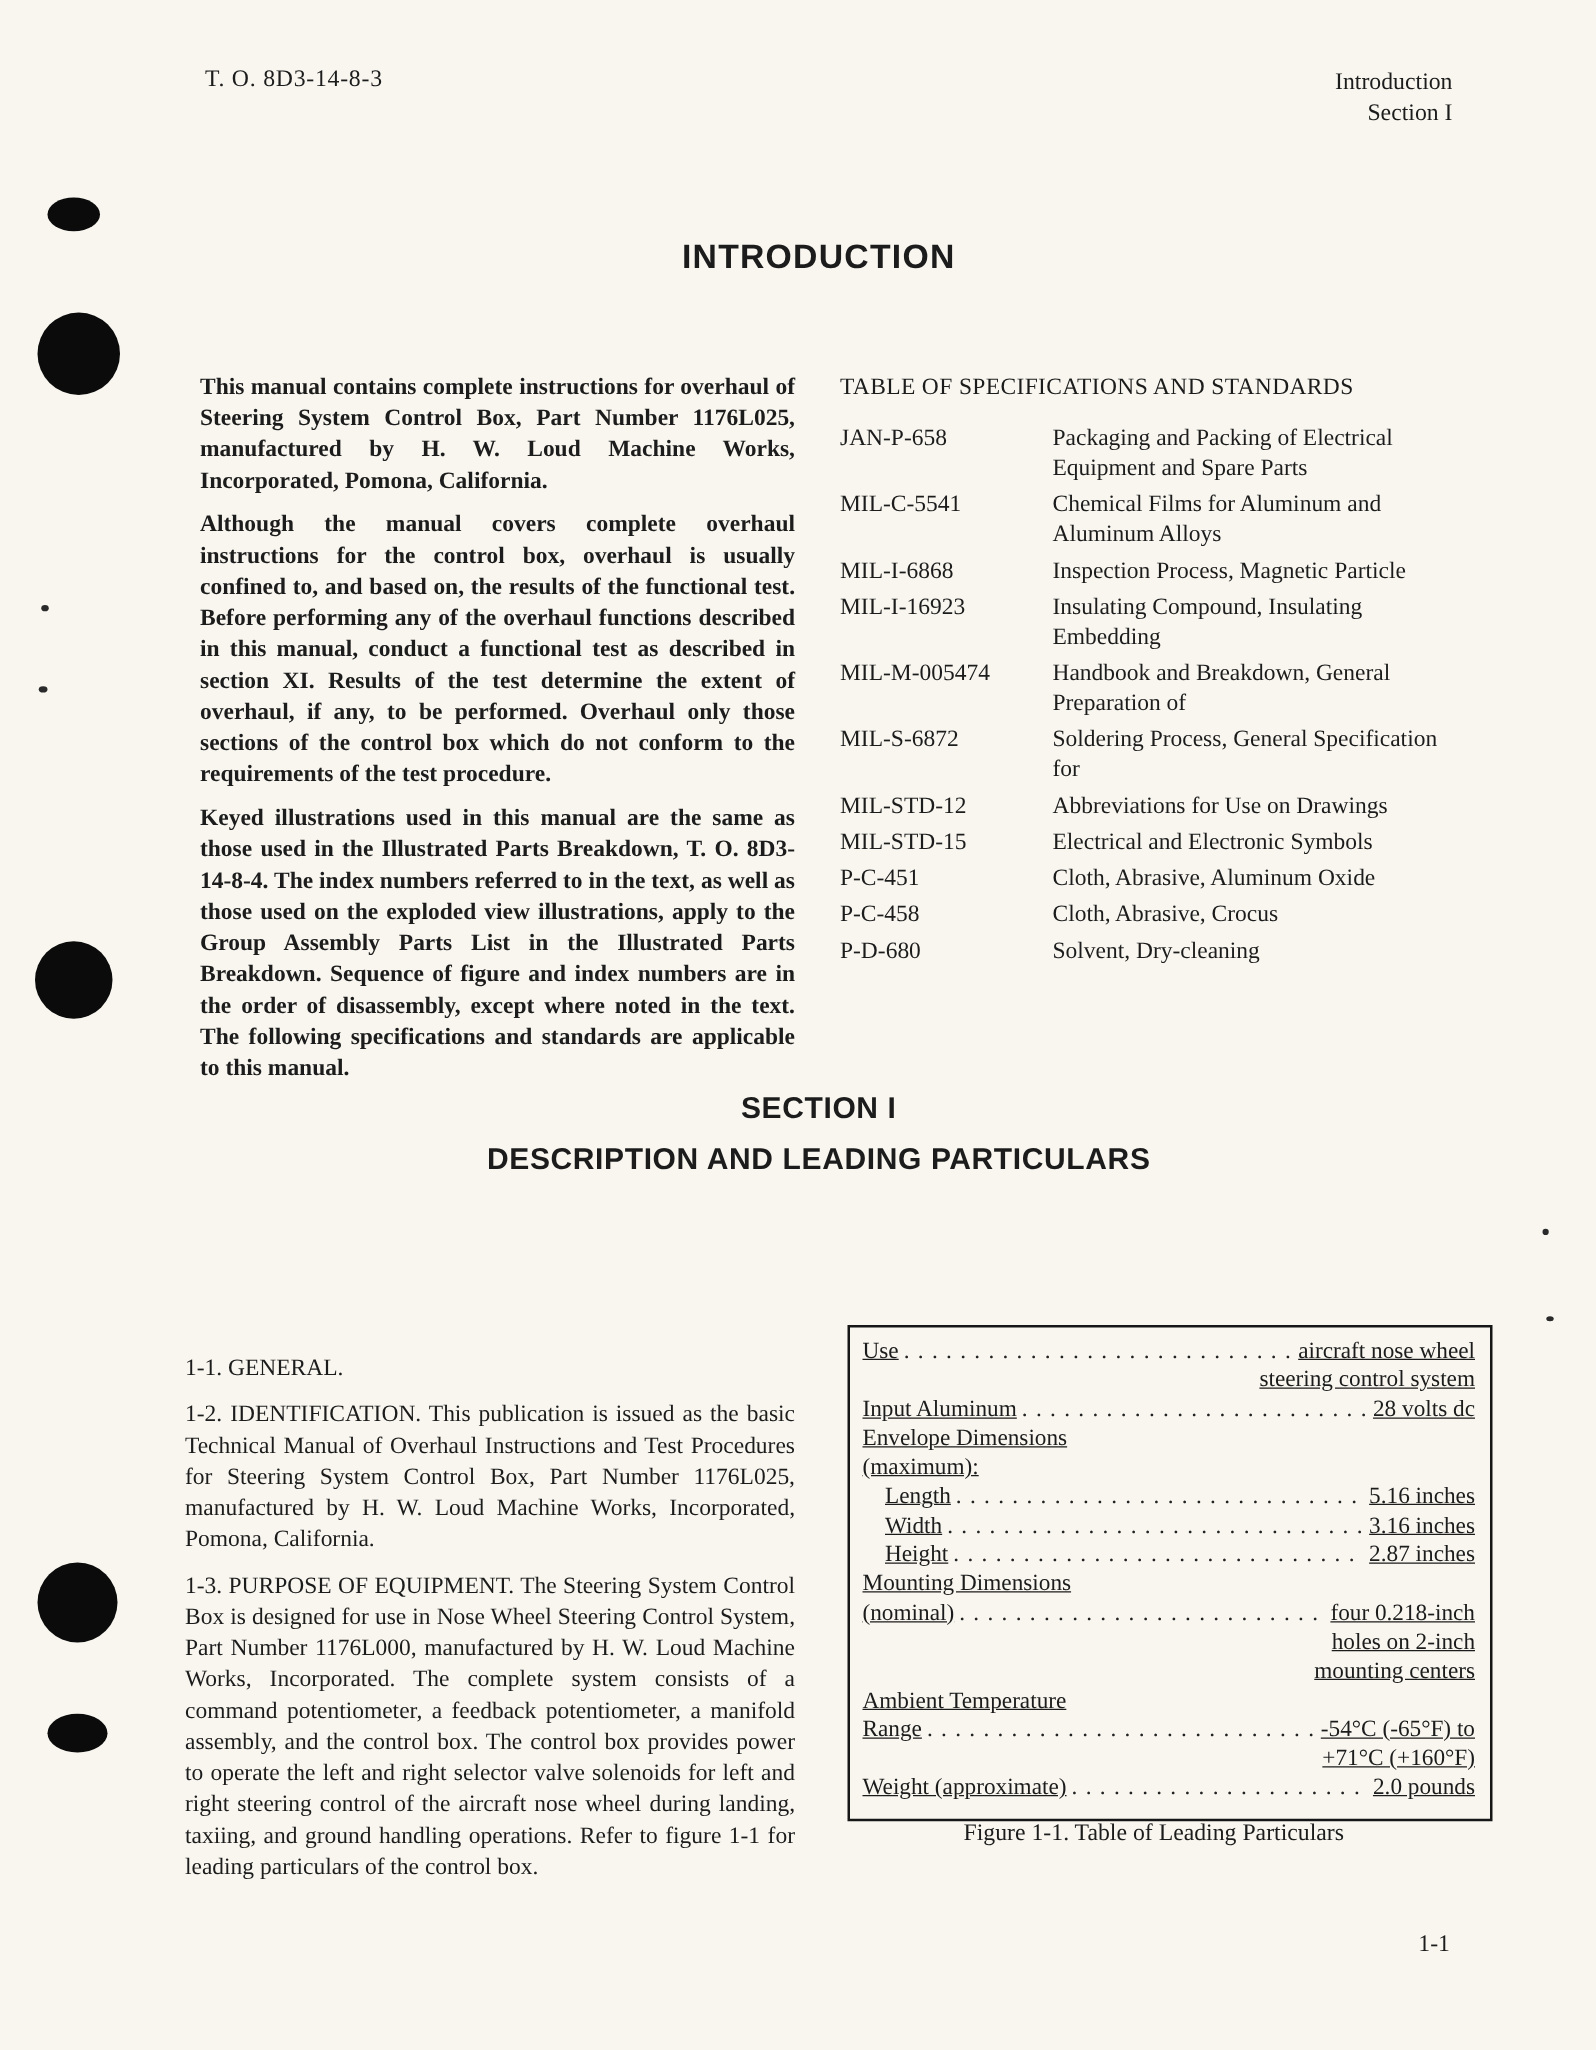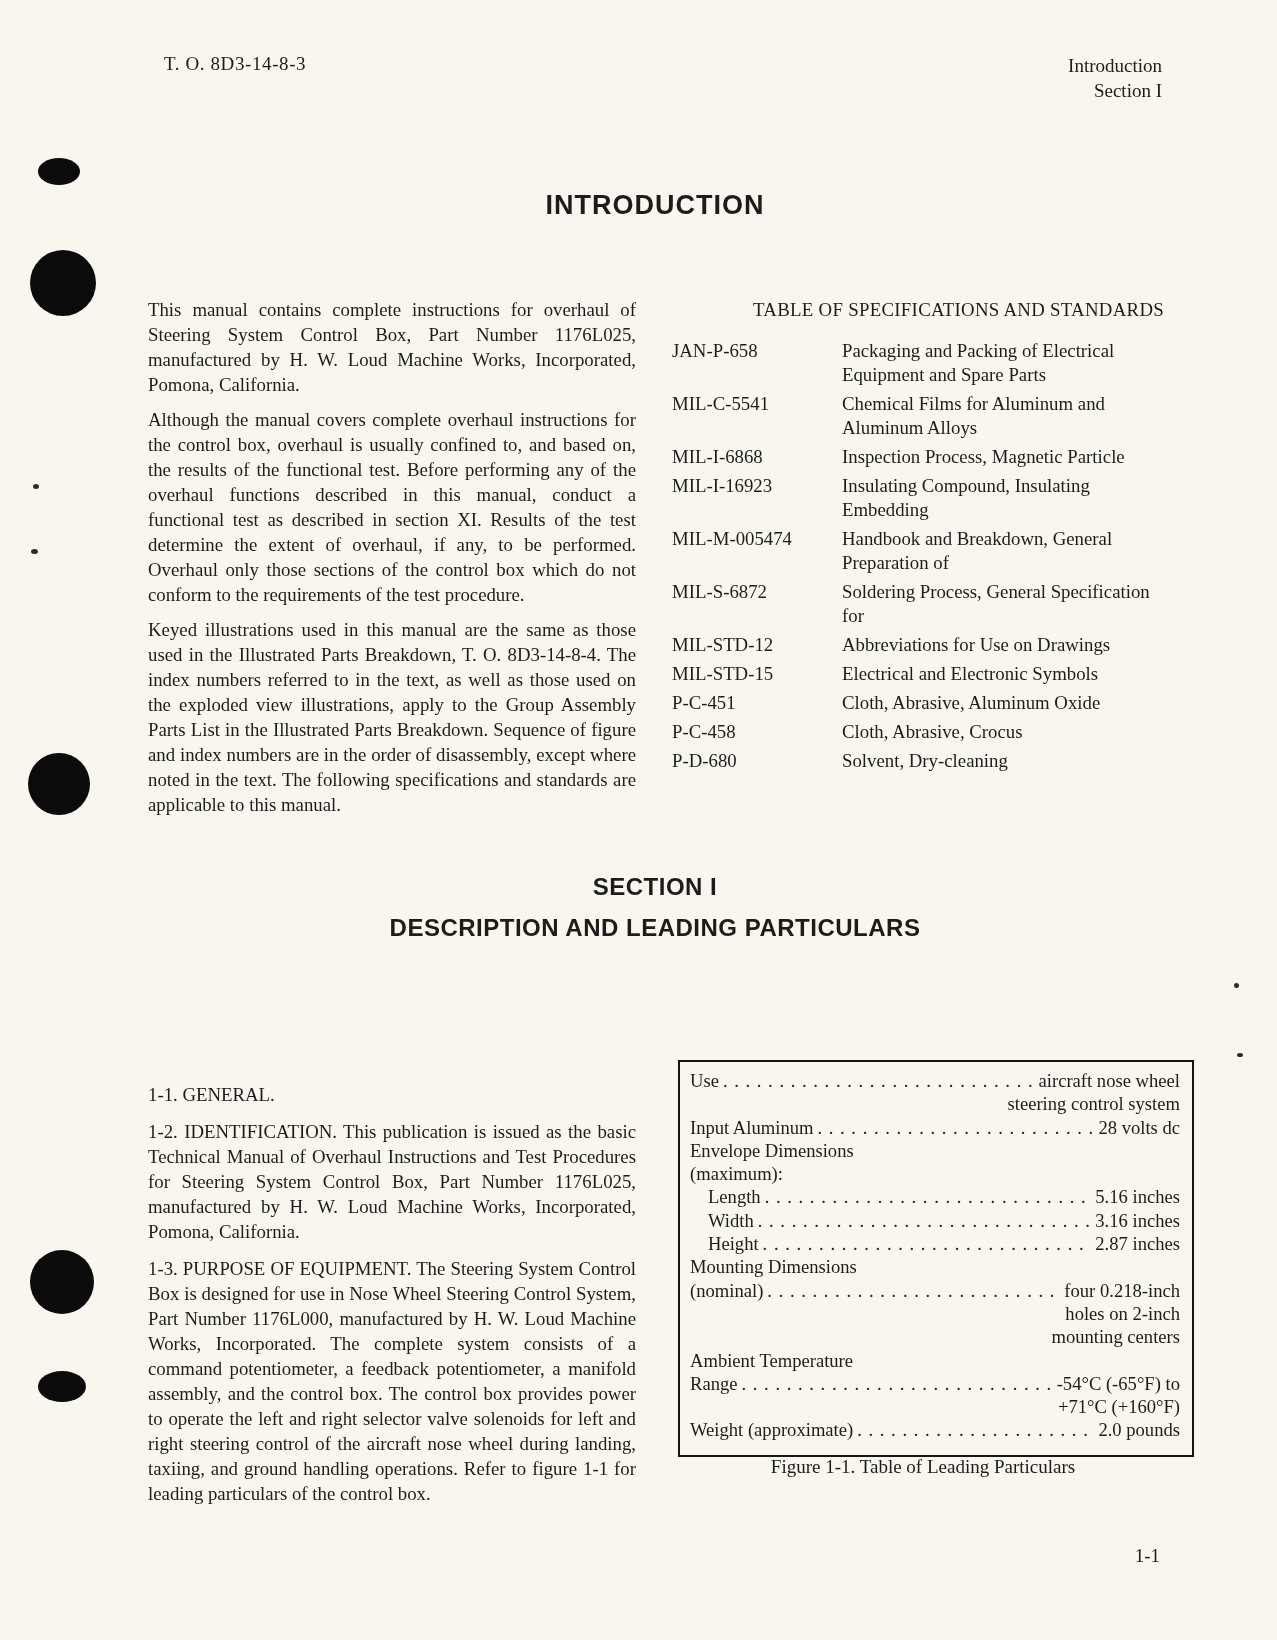--- a/index.html
+++ b/index.html
@@ -9,41 +9,41 @@
     background: #f8f6ef;
     font-family: "Liberation Serif", serif;
     color: #1c1c1c; overflow: hidden;
   }
   .hdr-center { position: absolute; top: 53px; left: 164px; width: 1014px; text-align: left; font-size: 19px; letter-spacing: 0.6px; font-family: Liberation Serif, serif; }
   .hdr-right  { position: absolute; top: 53px; right: 115px; text-align: right; font-size: 19px; line-height: 25px; }
   .doc-title  { position: absolute; top: 190px; left: 148px; width: 1014px; text-align: center;
                 font-family: "Liberation Sans", sans-serif; font-weight: bold; font-size: 27px; letter-spacing: 1px; }
 
   .col-left-top { position: absolute; top: 297px; left: 148px; width: 488px; font-size: 18.8px; line-height: 25px; text-align: justify; }
-  .col-left-top p { margin: 0 0 10px 0; }
+  .col-left-top p { margin: 0 0 10px 12px; font-weight: bold; }
 
   .col-right-top { position: absolute; top: 299px; left: 672px; width: 492px; font-size: 18.8px; }
-  .specs-title { text-align: right; margin-bottom: 18px; letter-spacing: 0.3px; }
+  .specs-title { text-align: left; margin-bottom: 18px; letter-spacing: 0.3px; }
   .spec-row  { display: flex; margin-bottom: 5px; line-height: 24px; }
   .spec-id   { flex: 0 0 170px; }
   .spec-desc { flex: 1; }
 
   .sec-head { position: absolute; top: 873px; left: 148px; width: 1014px; text-align: center;
               font-family: "Liberation Sans", sans-serif; font-weight: bold; font-size: 24px; letter-spacing: 0.5px; }
   .sec-head .line2 { margin-top: 13px; }
 
   .col-left-bot { position: absolute; top: 1082px; left: 148px; width: 488px; font-size: 18.8px; line-height: 25px; text-align: justify; }
   .col-left-bot p { margin: 0 0 12px 0; }
 
   .particulars-box { position: absolute; top: 1060px; left: 678px; width: 490px; height: 386px;
                      border: 2px solid #161616; padding: 7px 12px 0 10px; font-size: 18.6px; }
   .fig-row { display: flex; align-items: baseline; line-height: 23.3px; }
   .fig-row.indent { padding-left: 18px; }
   .fig-row.cont   { justify-content: flex-end; text-align: right; }
-  .fig-label, .fig-value { white-space: nowrap; }
+  .fig-label, .fig-value { white-space: nowrap; text-decoration: underline; }
   .leader { flex: 1 1 auto; overflow: hidden; white-space: nowrap; margin: 0 4px; min-width: 10px; }
   .leader::before { content: ". . . . . . . . . . . . . . . . . . . . . . . . . . . . . . . . . . . . . . . . . . . . . . . . . . . . . . . . . ."; letter-spacing: 1px; color: #222; }
 
   .fig-caption { position: absolute; top: 1456px; left: 678px; width: 490px; text-align: center; font-size: 19px; }
   .page-num { position: absolute; top: 1545px; right: 117px; font-size: 19px; font-weight: normal; }
 
   .dot   { position: absolute; background: #0b0b0b; border-radius: 50%; }
   .dot1 { top: 158px;  left: 38px; width: 42px; height: 27px; }
   .dot2 { top: 250px;  left: 30px; width: 66px; height: 66px; }
   .dot3 { top: 753px;  left: 28px; width: 62px; height: 62px; }

